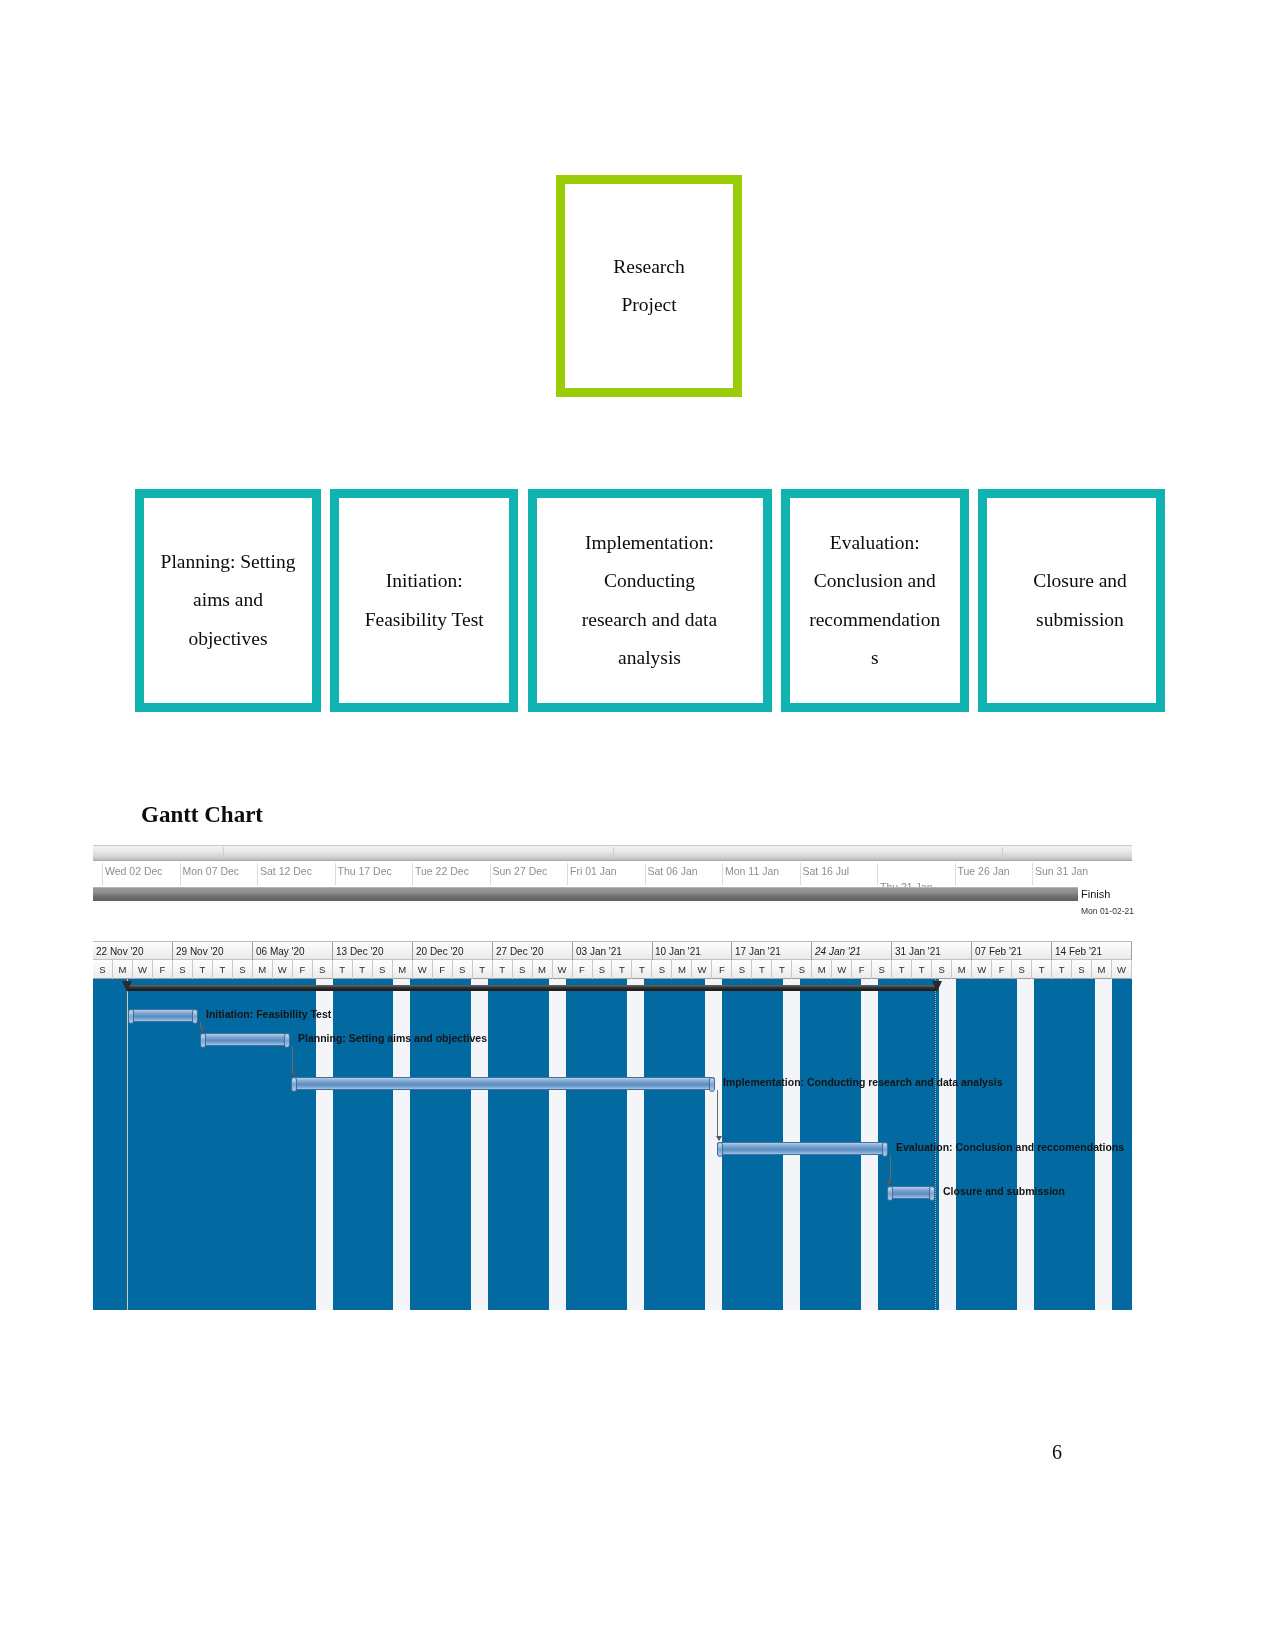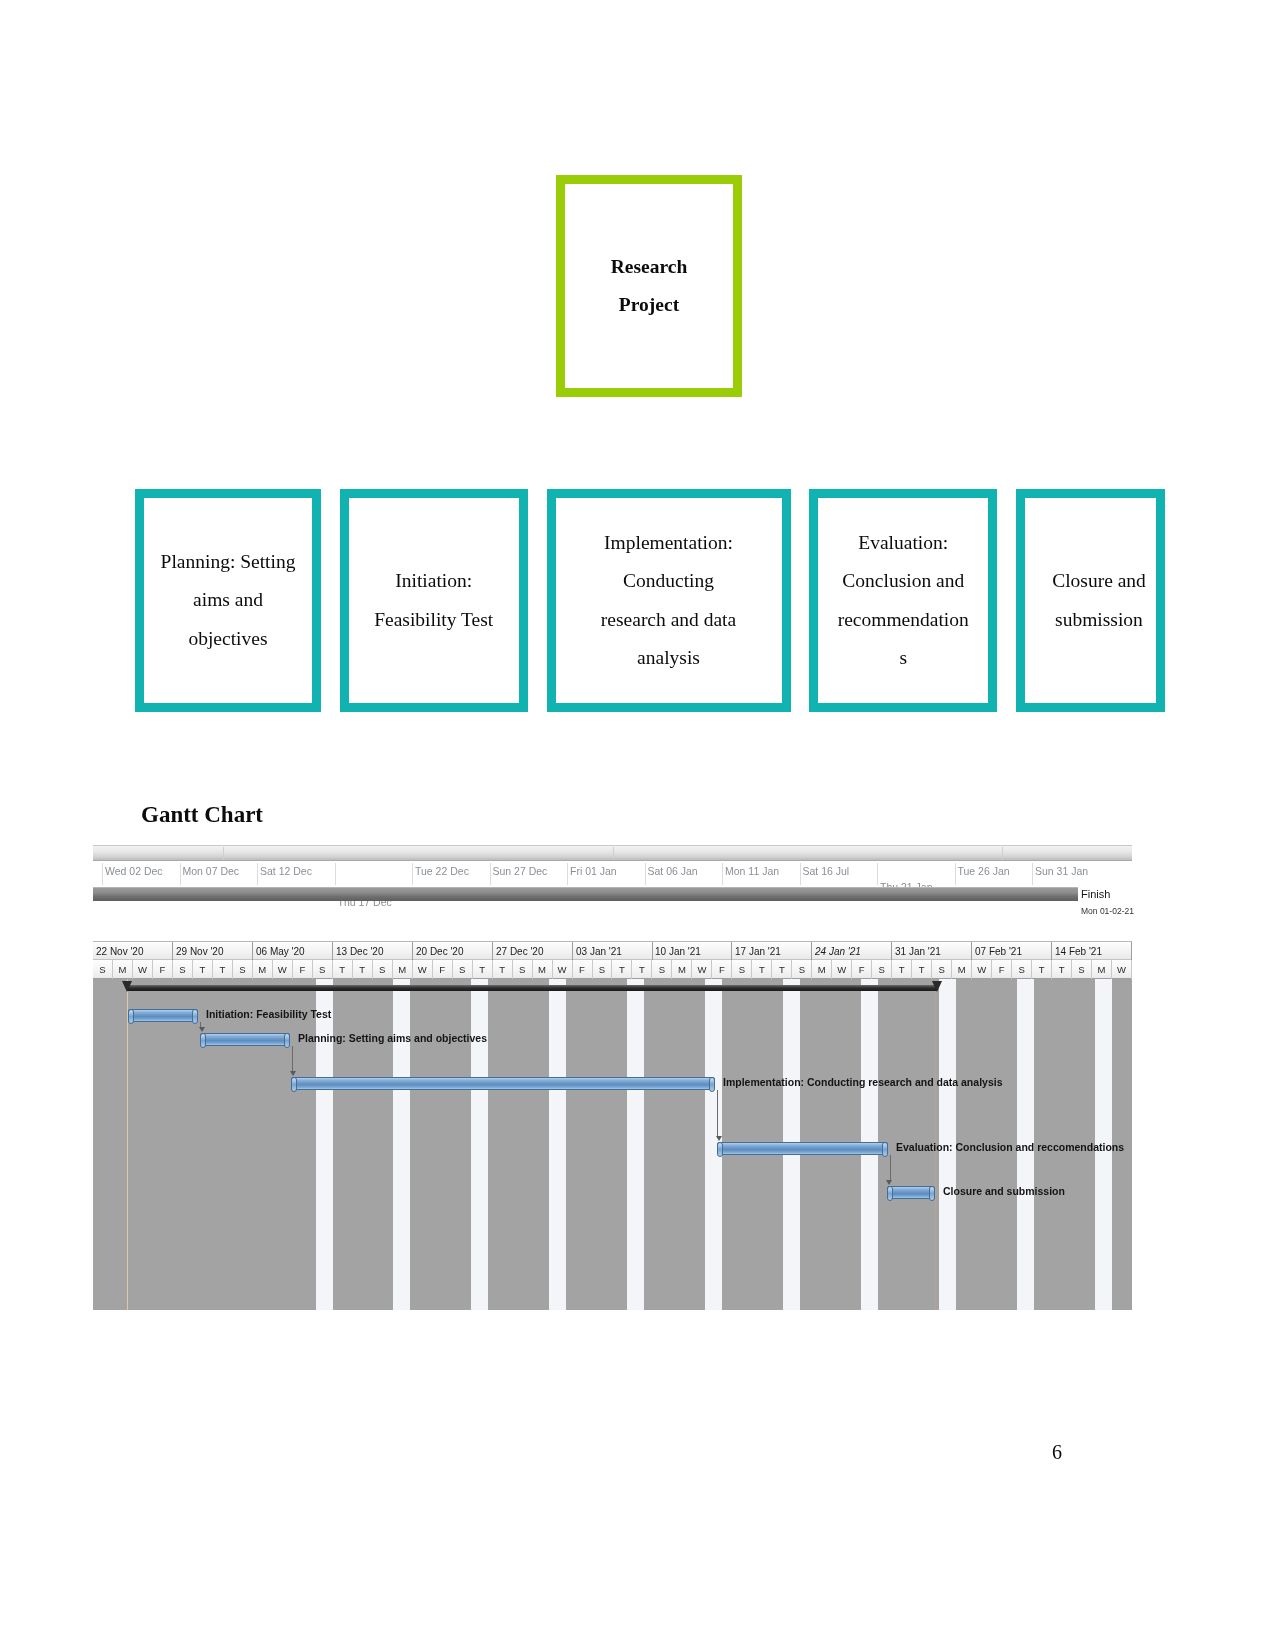--- a/index.html
+++ b/index.html
@@ -30,21 +30,21 @@
   .flow-box .txt {
     font-size: 19.5px;
     line-height: 1.95;
     color: #0c0c0c;
     padding: 0 6px;
   }
   #top-box-wrap .flow-box {
     border: 9px solid #9ACD07;
     font-weight: bold;
   }
-  #top-box-wrap .txt { font-weight: bold; }
+  #top-box-wrap .txt { font-weight: normal; }
 
   
   #stage-row {
     position: absolute;
     left: 135px; top: 489px;
     width: 1030px; height: 223px;
     display: flex;
     justify-content: space-between;
   }
   .stage-box {
@@ -58,21 +58,21 @@
   .stage-box .txt {
     font-size: 19.5px;
     line-height: 1.95;
     color: #0c0c0c;
     padding: 0 5px;
   }
   .sb0 { width: 188px; }
   .sb1 { width: 186px; }
   .sb2 { width: 244px; }
   .sb3 { width: 188px; }
-  .sb4 { width: 149px; padding-left: 17px; }
+  .sb4 { width: 187px; padding-left: 17px; }
 
   
   #gantt-title {
     position: absolute;
     left: 141px; top: 802px;
     font-size: 23px;
     font-weight: bold;
     color: #0c0c0c;
   }
 
@@ -170,21 +170,21 @@
     font-size: 9.5px;
     color: #2a2a2a;
     text-align: center;
     line-height: 19px;
   }
 
   
   #plot {
     position: absolute; left: 0; top: 134px;
     width: 1039px; height: 331px;
-    background: #a3a3a3;
+    background: #0369a1;
     overflow: hidden;
   }
   .weekend-band {
     position: absolute; top: 0; height: 331px;
     background: #f3f5f8;
   }
   #vline-start {
     position: absolute; top: 0; height: 331px; width: 1px;
     background: #d8c9a8;
   }
@@ -331,21 +331,21 @@
     </div>
 
   <div id="upper-scale">
       <div class="ustick" style="left: 9px;"></div>
       <div class="usl" style="left: 12px;">Wed 02 Dec</div>
       <div class="ustick" style="left: 86.5px;"></div>
       <div class="usl" style="left: 89.5px;">Mon 07 Dec</div>
       <div class="ustick" style="left: 164px;"></div>
       <div class="usl" style="left: 167px;">Sat 12 Dec</div>
       <div class="ustick" style="left: 241.5px;"></div>
-      <div class="usl" style="left: 244.5px; margin-top: 31px;">Thu 17 Dec</div>
+      <div class="usl" style="left: 244.5px;">Thu 17 Dec</div>
       <div class="ustick" style="left: 319px;"></div>
       <div class="usl" style="left: 322px;">Tue 22 Dec</div>
       <div class="ustick" style="left: 396.5px;"></div>
       <div class="usl" style="left: 399.5px;">Sun 27 Dec</div>
       <div class="ustick" style="left: 474px;"></div>
       <div class="usl" style="left: 477px;">Fri 01 Jan</div>
       <div class="ustick" style="left: 551.5px;"></div>
       <div class="usl" style="left: 554.5px;">Sat 06 Jan</div>
       <div class="ustick" style="left: 629px;"></div>
       <div class="usl" style="left: 632px;">Mon 11 Jan</div>

